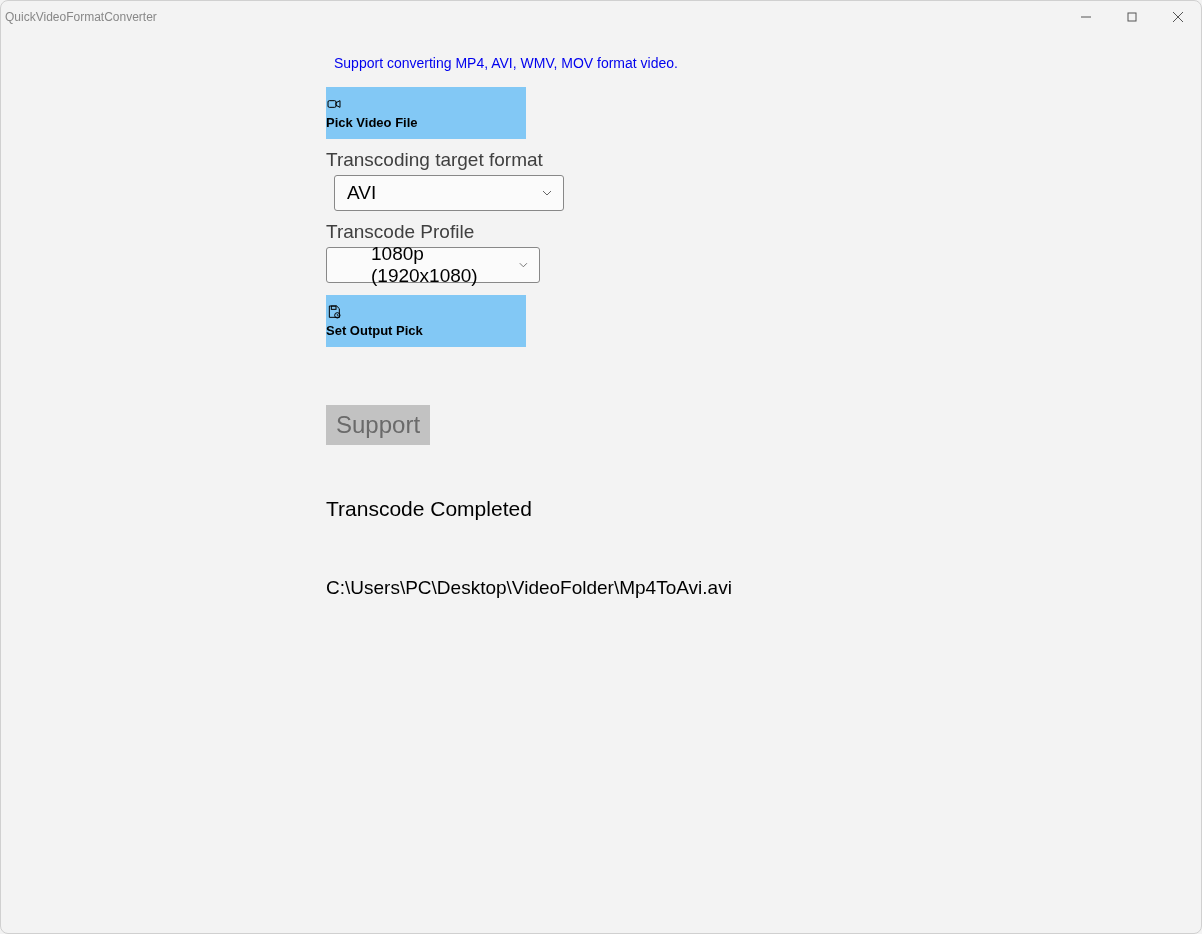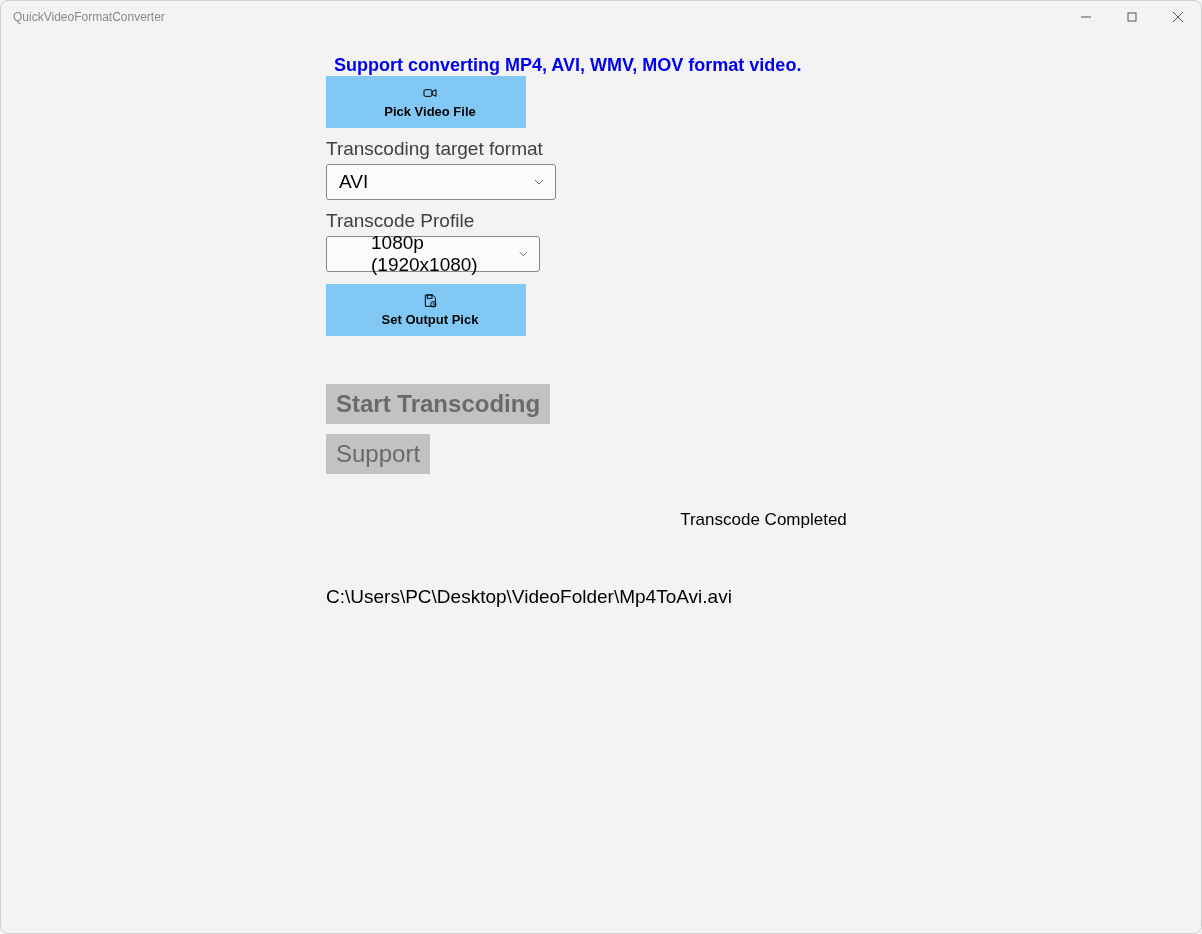--- a/index.html
+++ b/index.html
@@ -21,21 +21,21 @@
       border: 1px solid #d0d0d0;
       border-radius: 8px;
       display: flex;
       flex-direction: column;
     }
     .titlebar {
       height: 32px;
       display: flex;
       align-items: center;
       justify-content: space-between;
-      padding-left: 12px;
+      padding-left: 4px;
       color: #888;
       font-size: 12px;
       user-select: none;
     }
     .titlebar-buttons {
       display: flex;
       height: 100%;
     }
     .titlebar-btn {
       width: 46px;
@@ -49,37 +49,37 @@
       width: 10px;
       height: 10px;
     }
     .content {
       flex: 1;
       padding-left: 325px;
       padding-top: 22px;
     }
     .headline {
       color: #0000ee;
-      font-size: 18px;
-      font-weight: 700;
+      font-size: 14px;
+      font-weight: 400;
+      margin-bottom: 16px;
       margin-left: 8px;
     }
     .blue-btn {
       background: #82c8f5;
       border: none;
       width: 200px;
       height: 52px;
       display: flex;
       flex-direction: column;
-      align-items: center;
+      align-items: flex-start;
       justify-content: center;
       gap: 3px;
       cursor: pointer;
       font-family: inherit;
-      padding-left: 8px;
     }
     .blue-btn svg {
       width: 16px;
       height: 16px;
     }
     .blue-btn-label {
       font-size: 13px;
       font-weight: 700;
       color: #000;
     }
@@ -97,20 +97,21 @@
       align-items: center;
       justify-content: space-between;
       padding: 0 10px 0 12px;
       font-size: 19px;
       color: #000;
       cursor: pointer;
       border-radius: 3px;
     }
     .combo-format {
       width: 230px;
+      margin-left: 8px;
     }
     .combo-profile {
       width: 214px;
       padding-left: 44px;
     }
     .combo svg {
       width: 12px;
       height: 12px;
       color: #666;
     }
@@ -129,24 +130,23 @@
       color: #6a6a6a;
       font-family: inherit;
       display: inline-block;
     }
     .gray-btn.cancel {
       margin-top: 10px;
       font-weight: 400;
       font-size: 24px;
     }
     .status {
-      font-size: 17px;
-      color: #000;
-      margin-top: 36px;
-      text-align: center;
+      font-size: 21px;
+      color: #000;
+      margin-top: 52px;
     }
     .output-path {
       font-size: 19px;
       color: #000;
       margin-top: 56px;
     }
   </style>
 </head>
 <body>
 
@@ -208,22 +208,19 @@
         <rect x="8" y="3" width="7" height="5" fill="none" stroke="#000" stroke-width="1.5"></rect>
         <circle cx="17" cy="17" r="4" fill="none" stroke="#000" stroke-width="1.5"></circle>
         <path d="M17 15 V17 L19 18" fill="none" stroke="#000" stroke-width="1.2"></path>
       </svg>
       <span class="blue-btn-label">Set Output Pick</span>
     </button>
 
     <div class="gap-large"></div>
 
     <div>
-      <button class="gray-btn">Start Transcoding</button>
-    </div>
-    <div>
       <button class="gray-btn cancel">Support</button>
     </div>
 
     <div class="status">Transcode Completed</div>
     <div class="output-path">C:\Users\PC\Desktop\VideoFolder\Mp4ToAvi.avi</div>
   </div>
 </div>
 
 </body></html>

